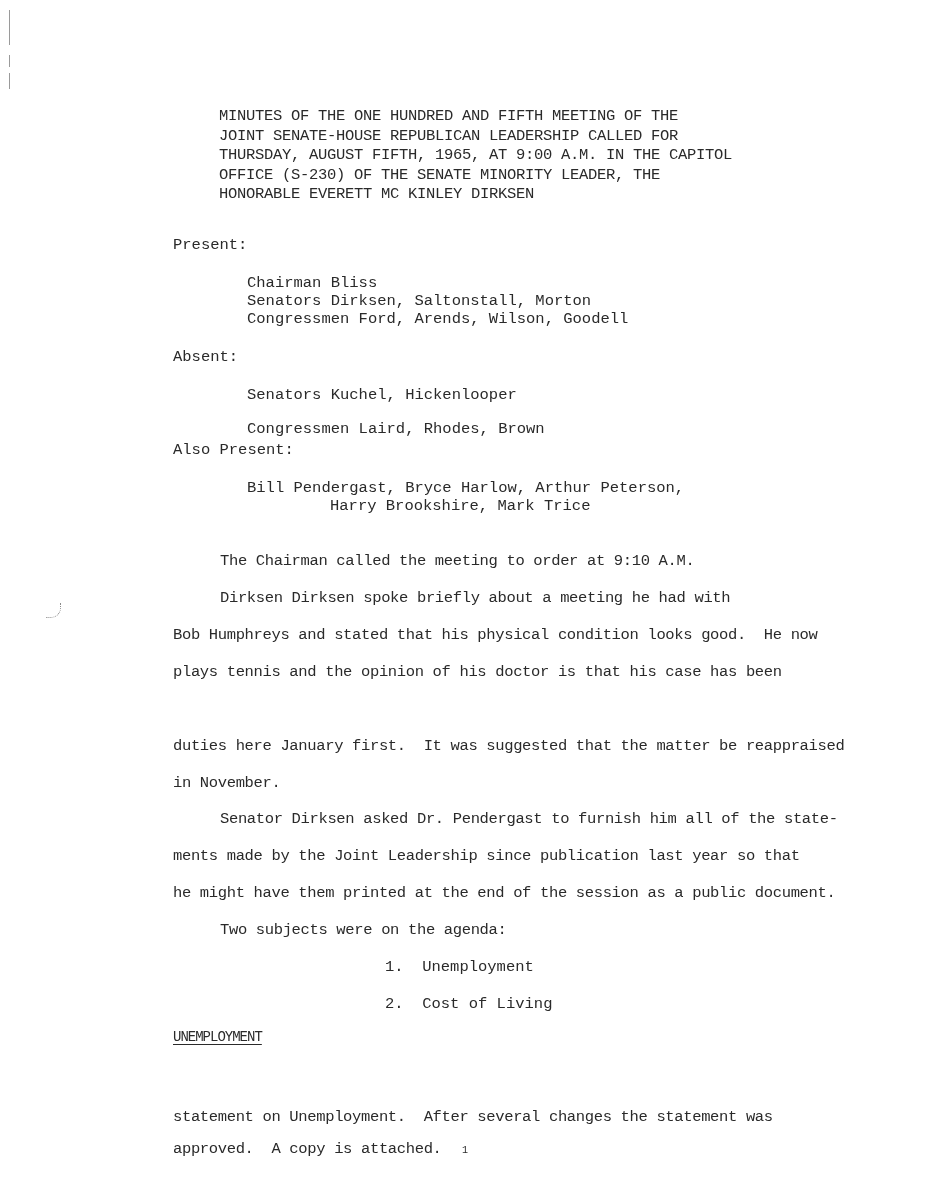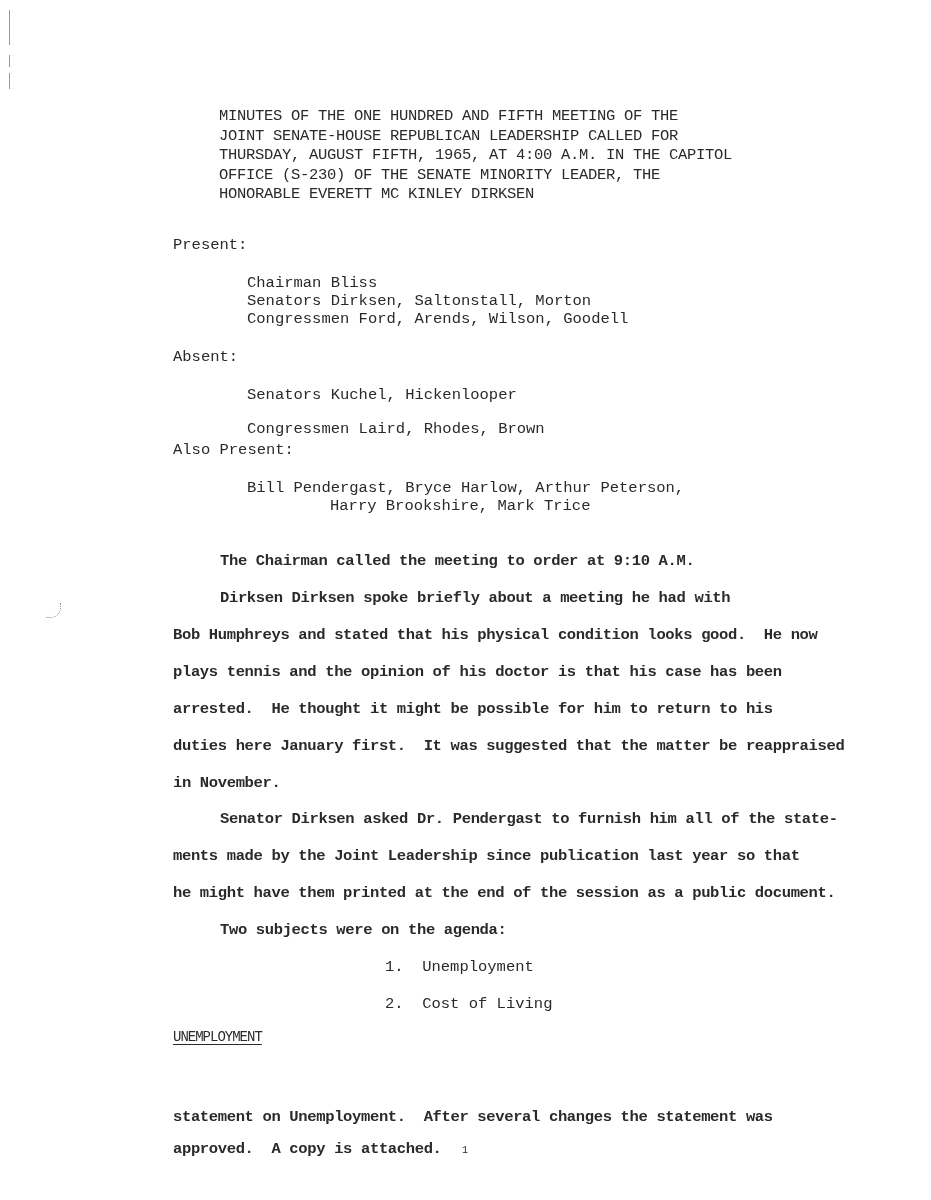--- a/index.html
+++ b/index.html
@@ -55,21 +55,20 @@
       position: absolute;
       left: 247px;
       white-space: pre;
       line-height: 19.5px;
     }
     .para-line {
       position: absolute;
       left: 173px;
       white-space: pre;
       letter-spacing: -0.35px;
-      font-weight: bold;
     }
     .indent { padding-left: 47px; }
     .agenda {
       position: absolute;
       left: 385px;
       white-space: pre;
     }
     .section-title {
       position: absolute;
       left: 173px; top: 1029px;
@@ -89,41 +88,40 @@
 </head>
 <body>
 
 <div class="page">
 
   <div class="margin-mark m1"></div>
   <div class="margin-mark m2"></div>
   <div class="margin-mark m3"></div>
   <div class="smudge"></div>
 
-  <div class="heading"><div>MINUTES OF THE ONE HUNDRED AND FIFTH MEETING OF THE</div><div>JOINT SENATE-HOUSE REPUBLICAN LEADERSHIP CALLED FOR</div><div>THURSDAY, AUGUST FIFTH, 1965, AT 4:00 A.M. IN THE CAPITOL</div><div>OFFICE (S-230) OF THE SENATE MINORITY LEADER, THE</div><div>HONORABLE EVERETT MC KINLEY DIRKSEN</div></div>
+  <div class="heading"><div>MINUTES OF THE ONE HUNDRED AND FIFTH MEETING OF THE</div><div>JOINT SENATE-HOUSE REPUBLICAN LEADERSHIP CALLED FOR</div><div>THURSDAY, AUGUST FIFTH, 1965, AT 9:00 A.M. IN THE CAPITOL</div><div>OFFICE (S-230) OF THE SENATE MINORITY LEADER, THE</div><div>HONORABLE EVERETT MC KINLEY DIRKSEN</div></div>
 
   <div class="label" style="top:236px">Present:</div>
   <div class="list-line" style="top:274px">Chairman Bliss</div>
   <div class="list-line" style="top:310px">Congressmen Ford, Arends, Wilson, Goodell</div>
   <div class="list-line" style="top:292px">Senators Dirksen, Saltonstall, Morton</div>
 
   <div class="label" style="top:348px">Absent:</div>
   <div class="list-line" style="top:386px">Senators Kuchel, Hickenlooper</div>
   <div class="list-line" style="top:420px">Congressmen Laird, Rhodes, Brown</div>
 
   <div class="label" style="top:441px">Also Present:</div>
   <div class="list-line" style="top:479px">Bill Pendergast, Bryce Harlow, Arthur Peterson,</div>
   <div class="list-line" style="top:497px; left:330px">Harry Brookshire, Mark Trice</div>
 
   <div class="para-line indent" style="top:552px">The Chairman called the meeting to order at 9:10 A.M.</div>
 
   <div class="para-line indent" style="top:589px">Dirksen Dirksen spoke briefly about a meeting he had with</div>
   <div class="para-line" style="top:626px">Bob Humphreys and stated that his physical condition looks good.  He now</div>
   <div class="para-line" style="top:663px">plays tennis and the opinion of his doctor is that his case has been</div>
-  <div class="para-line" style="top:700px">arrested.  He thought it might be possible for him to return to his</div>
   <div class="para-line" style="top:737px">duties here January first.  It was suggested that the matter be reappraised</div>
   <div class="para-line" style="top:774px">in November.</div>
 
   <div class="para-line indent" style="top:810px">Senator Dirksen asked Dr. Pendergast to furnish him all of the state-</div>
   <div class="para-line" style="top:847px">ments made by the Joint Leadership since publication last year so that</div>
   <div class="para-line" style="top:884px">he might have them printed at the end of the session as a public document.</div>
 
   <div class="para-line indent" style="top:921px">Two subjects were on the agenda:</div>
   <div class="agenda" style="top:958px">1.  Unemployment</div>
   <div class="agenda" style="top:995px">2.  Cost of Living</div>

